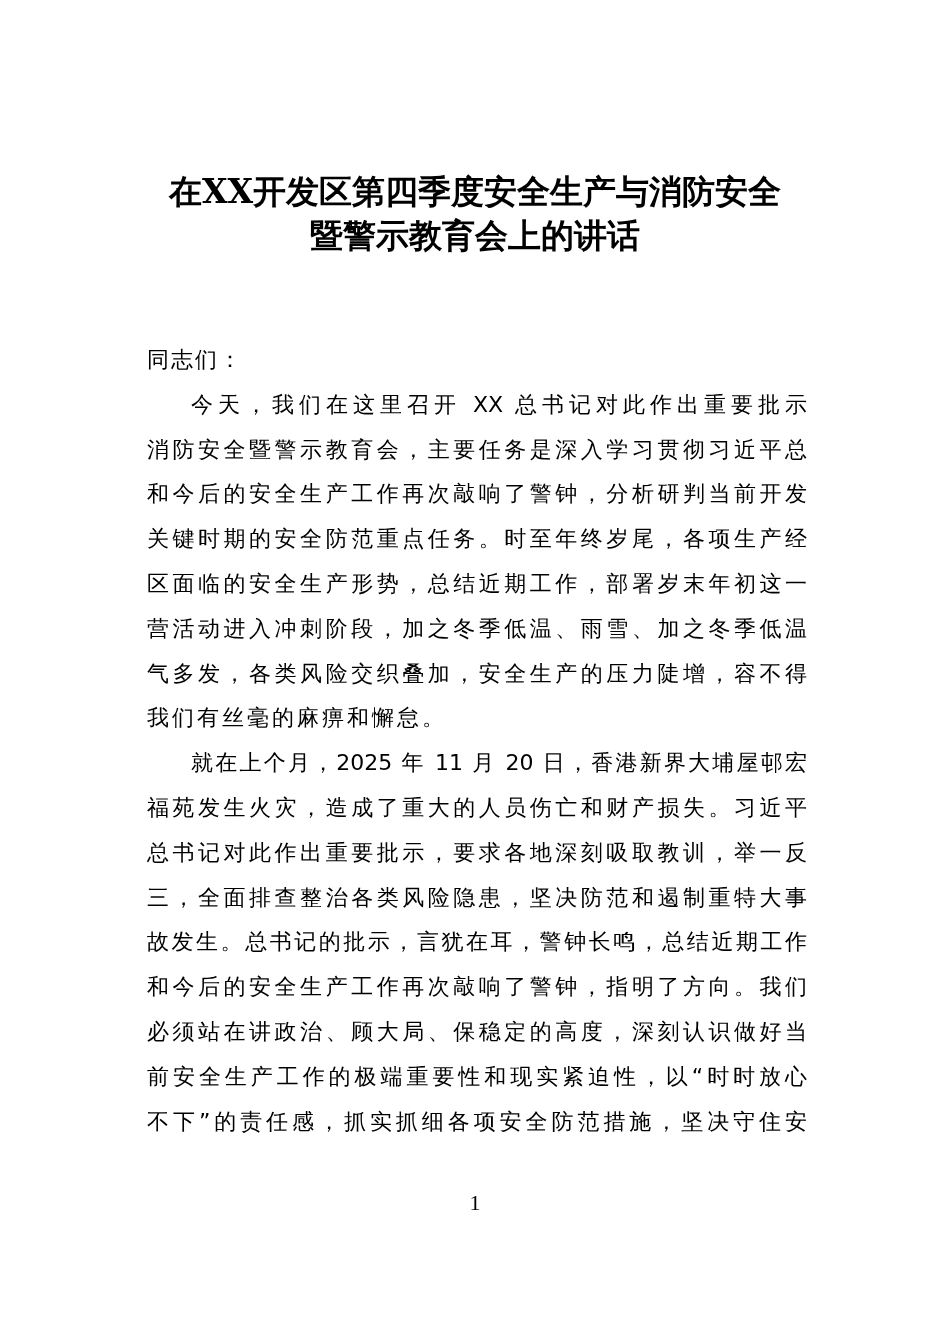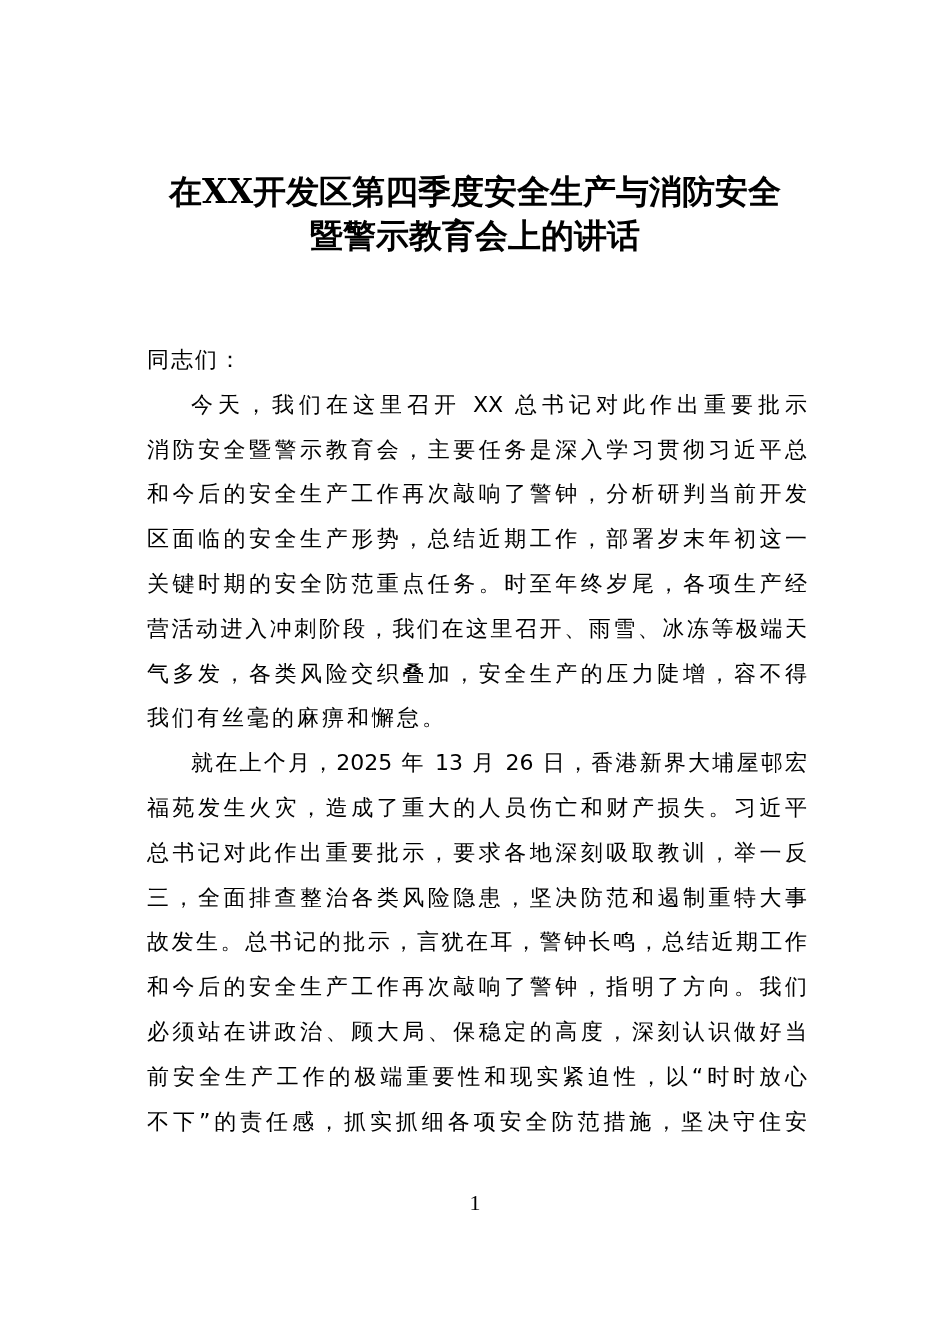--- a/index.html
+++ b/index.html
@@ -89,29 +89,29 @@
   <div class="title l1">在XX开发区第四季度安全生产与消防安全</div>
   <div class="title l2">暨警示教育会上的讲话</div>
 
   <div class="body-text">
     <div class="line salutation">同志们：</div>
 
     <div>
       <div class="line indent">今天，我们在这里召开 XX 总书记对此作出重要批示</div>
       <div class="line">消防安全暨警示教育会，主要任务是深入学习贯彻习近平总</div>
       <div class="line">和今后的安全生产工作再次敲响了警钟，分析研判当前开发</div>
+      <div class="line">关键时期的安全防范重点任务。时至年终岁尾，各项生产经</div>
       <div class="line">区面临的安全生产形势，总结近期工作，部署岁末年初这一</div>
-      <div class="line">关键时期的安全防范重点任务。时至年终岁尾，各项生产经</div>
-      <div class="line">营活动进入冲刺阶段，我们在这里召开、雨雪、冰冻等极端天</div>
+      <div class="line">营活动进入冲刺阶段，加之冬季低温、雨雪、加之冬季低温</div>
       <div class="line">气多发，各类风险交织叠加，安全生产的压力陡增，容不得</div>
       <div class="line last">我们有丝毫的麻痹和懈怠。</div>
     </div>
 
     <div>
-      <div class="line indent">就在上个月，2025 年 13 月 26 日，香港新界大埔屋邨宏</div>
+      <div class="line indent">就在上个月，2025 年 11 月 20 日，香港新界大埔屋邨宏</div>
       <div class="line">福苑发生火灾，造成了重大的人员伤亡和财产损失。习近平</div>
       <div class="line">总书记对此作出重要批示，要求各地深刻吸取教训，举一反</div>
       <div class="line">三，全面排查整治各类风险隐患，坚决防范和遏制重特大事</div>
       <div class="line">故发生。总书记的批示，言犹在耳，警钟长鸣，总结近期工作</div>
       <div class="line">和今后的安全生产工作再次敲响了警钟，指明了方向。我们</div>
       <div class="line">必须站在讲政治、顾大局、保稳定的高度，深刻认识做好当</div>
       <div class="line">前安全生产工作的极端重要性和现实紧迫性，以“时时放心</div>
       <div class="line">不下”的责任感，抓实抓细各项安全防范措施，坚决守住安</div>
     </div>
   </div>

